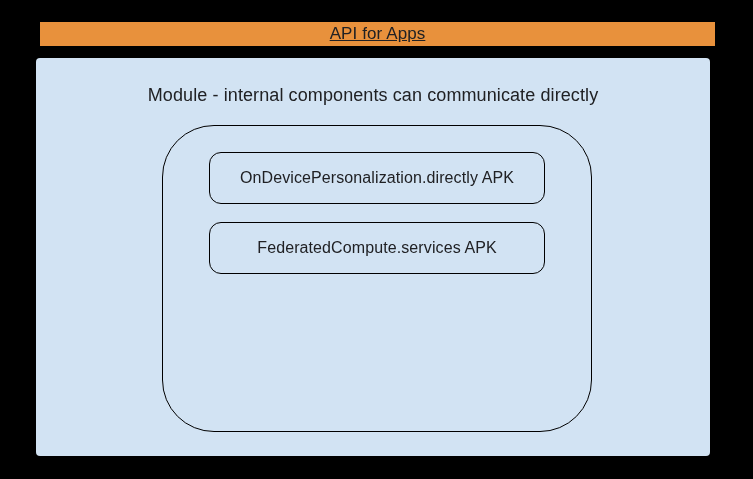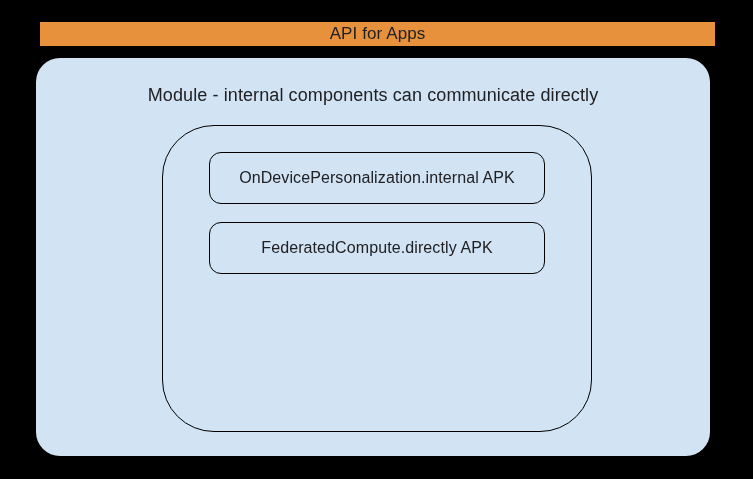--- a/index.html
+++ b/index.html
@@ -23,27 +23,28 @@
     background: var(--canvas-bg);
   }
   .banner {
     position: absolute;
     left: 40px; top: 22px;
     width: 675px; height: 24px;
     background: var(--banner-bg);
     display: flex; align-items: center; justify-content: center;
     font-size: 17px;
     letter-spacing: 0.1px;
+    text-decoration: underline;
   }
   .module {
     position: absolute;
     left: 36px; top: 58px;
     width: 674px; height: 398px;
     background: var(--module-bg);
-    border-radius: 24px;
+    border-radius: 4px;
   }
   .module-title {
     position: absolute;
     left: 0; top: 27px;
     width: 100%;
     text-align: center;
     font-size: 18px;
     letter-spacing: 0.1px;
   }
   .inner-boundary {
@@ -76,25 +77,25 @@
   <div class="banner">
     <span>API for Apps</span>
   </div>
 
   <div class="module">
     <div class="module-title">Module - internal components can communicate directly</div>
 
     <div class="inner-boundary">
 
       <div class="component-box">
-        <span>OnDevicePersonalization.internal APK</span>
+        <span>OnDevicePersonalization.directly APK</span>
       </div>
 
       <div class="component-box">
-        <span>FederatedCompute.directly APK</span>
+        <span>FederatedCompute.services APK</span>
       </div>
 
 
 
     </div>
   </div>
 
 </div>
 
 </body></html>

